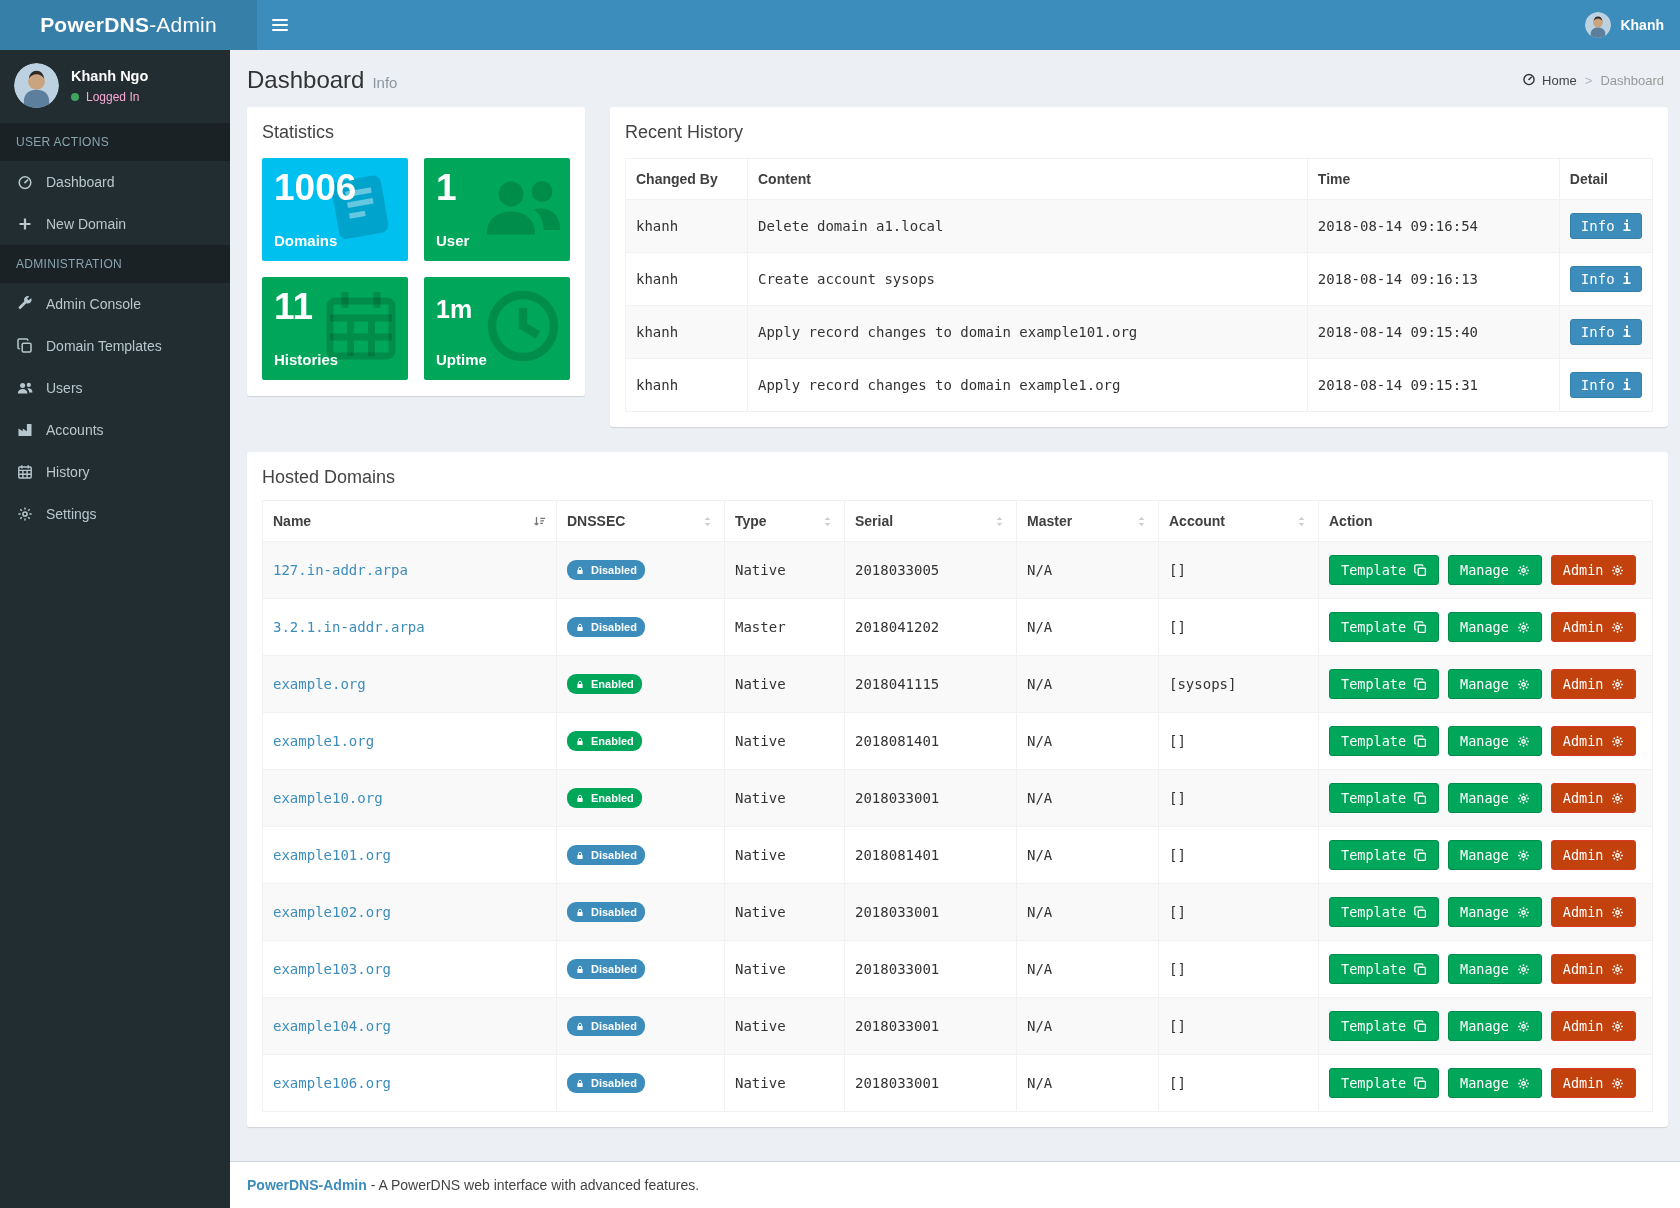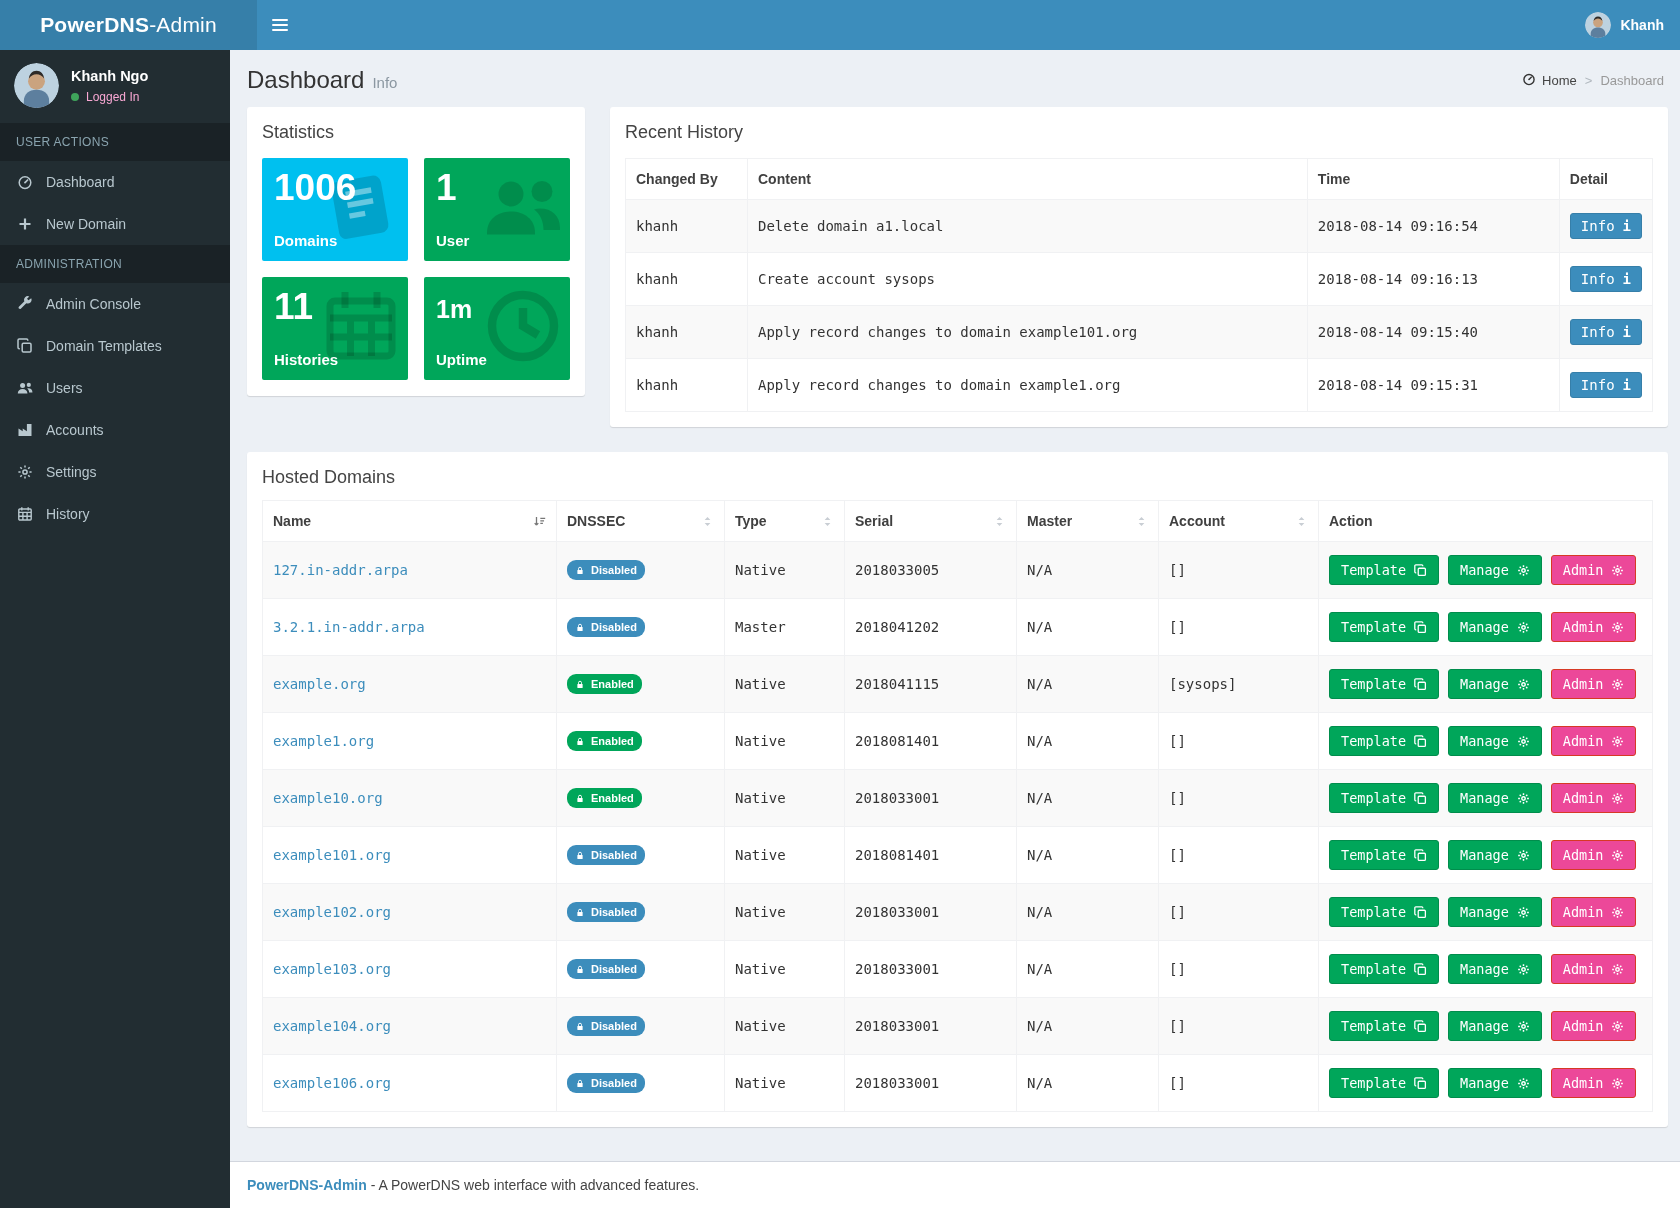--- a/index.html
+++ b/index.html
@@ -77,21 +77,21 @@
   .domain-link { color:#3c8dbc; text-decoration:none; cursor:pointer; }
 
   .badge { display:inline-flex; align-items:center; gap:6px; border-radius:9px; padding:4px 8px; color:#fff; font-family:Liberation Sans, sans-serif; font-weight:bold; font-size:11px; }
   .badge svg { width:10px; height:11px; }
   .badge-blue { background:#3c8dbc; }
   .badge-green { background:#00a65a; }
 
   .btn { display:inline-flex; align-items:center; gap:8px; border-radius:3px; color:#fff; font-family:"DejaVu Sans Mono", monospace; font-size:13.5px; padding:6px 11px; border:1px solid transparent; cursor:pointer; white-space:nowrap; }
   .btn svg { width:13px; height:13px; }
   .btn-success { background:#00a65a; border-color:#008d4c; }
-  .btn-danger  { background:#ec4899; border-color:#d73925; }
+  .btn-danger  { background:#c2410c; border-color:#d73925; }
   .btn-info    { background:#3c8dbc; border-color:#367fa9; font-size:14px; padding:4px 10px; }
   .iglyph { font-style:normal; font-weight:bold; font-family:"DejaVu Sans Mono", monospace; }
   .action-cell { display:flex; gap:9px; }
 
   
   .hosted-box { margin-top:25px; }
   .dt-wrap { padding:0 15px 15px; }
   .dt-controls { display:flex; justify-content:space-between; align-items:center; margin:2px 0 14px; }
   .dt-left { display:flex; align-items:center; gap:8px; font-size:14px; color:#333; }
   .dt-left select { width:76px; height:34px; border:1px solid #c8cdd3; border-radius:4px; padding:0 6px; font-size:14px; color:#333; background:#fff; }
@@ -221,35 +221,35 @@
       <div class="menu-item">
         <span class="micon">
           <svg viewBox="0 0 16 16" fill="currentColor">
               <path d="M1.5 14V6.6l4.2 2.7V6.6l4.2 2.7V2h4.6v12z"></path>
             </svg>
         </span>
         <span>Accounts</span>
       </div>
       <div class="menu-item">
         <span class="micon">
+          <svg viewBox="0 0 16 16" fill="none" stroke="currentColor" stroke-width="1.4">
+              <rect x="1.8" y="3" width="12.4" height="11" rx="1"></rect>
+              <path d="M1.8 6.4h12.4M4.8 1.2v3.2M11.2 1.2v3.2M5.9 6.4v7.6M10.1 6.4v7.6M1.8 10.2h12.4"></path>
+            </svg>
+        </span>
+        <span>History</span>
+      </div>
+      <div class="menu-item">
+        <span class="micon">
           <svg viewBox="0 0 16 16" fill="none" stroke="currentColor" stroke-width="1.5">
               <circle cx="8" cy="8" r="2.1"></circle>
               <path d="M8 1.4v2.2M8 12.4v2.2M1.4 8h2.2M12.4 8h2.2M3.3 3.3l1.5 1.5M11.2 11.2l1.5 1.5M12.7 3.3l-1.5 1.5M4.8 11.2l-1.5 1.5"></path>
             </svg>
         </span>
         <span>Settings</span>
-      </div>
-      <div class="menu-item">
-        <span class="micon">
-          <svg viewBox="0 0 16 16" fill="none" stroke="currentColor" stroke-width="1.4">
-              <rect x="1.8" y="3" width="12.4" height="11" rx="1"></rect>
-              <path d="M1.8 6.4h12.4M4.8 1.2v3.2M11.2 1.2v3.2M5.9 6.4v7.6M10.1 6.4v7.6M1.8 10.2h12.4"></path>
-            </svg>
-        </span>
-        <span>History</span>
       </div>
     </div>
 
     <div class="main">
       <div class="content">
 
         <div class="content-header">
           <div>
             <span class="page-title">Dashboard</span><span class="page-subtitle">Info</span>
           </div>

